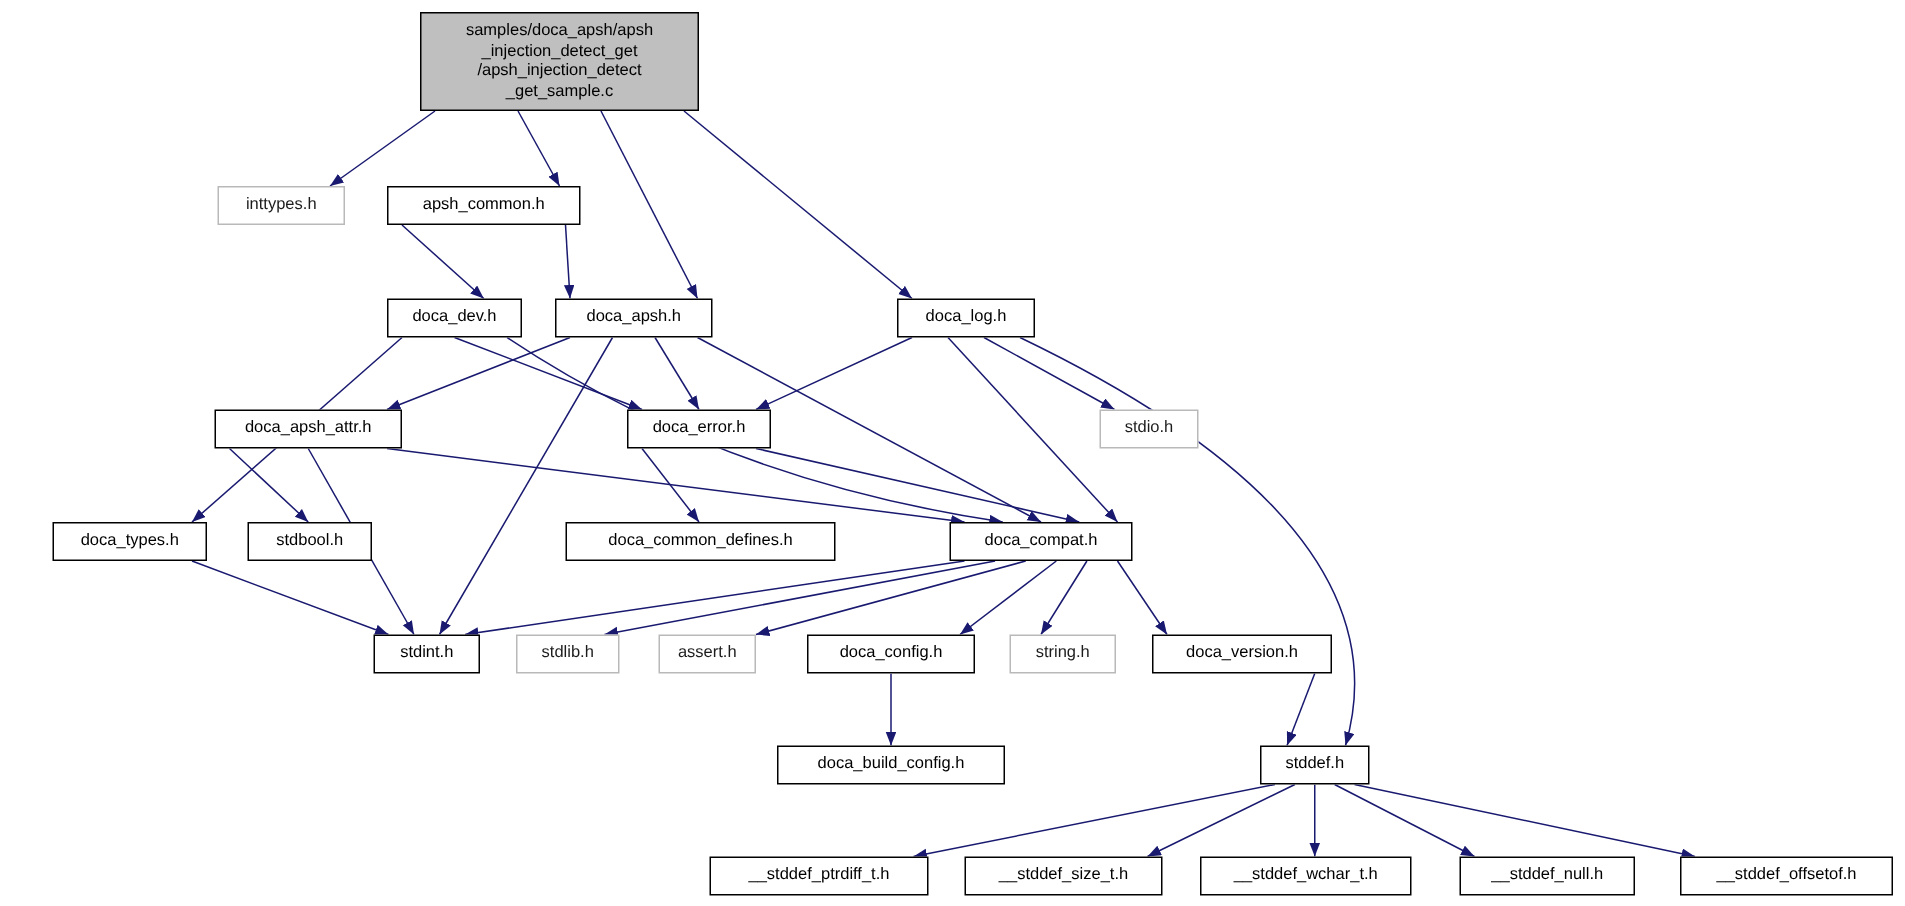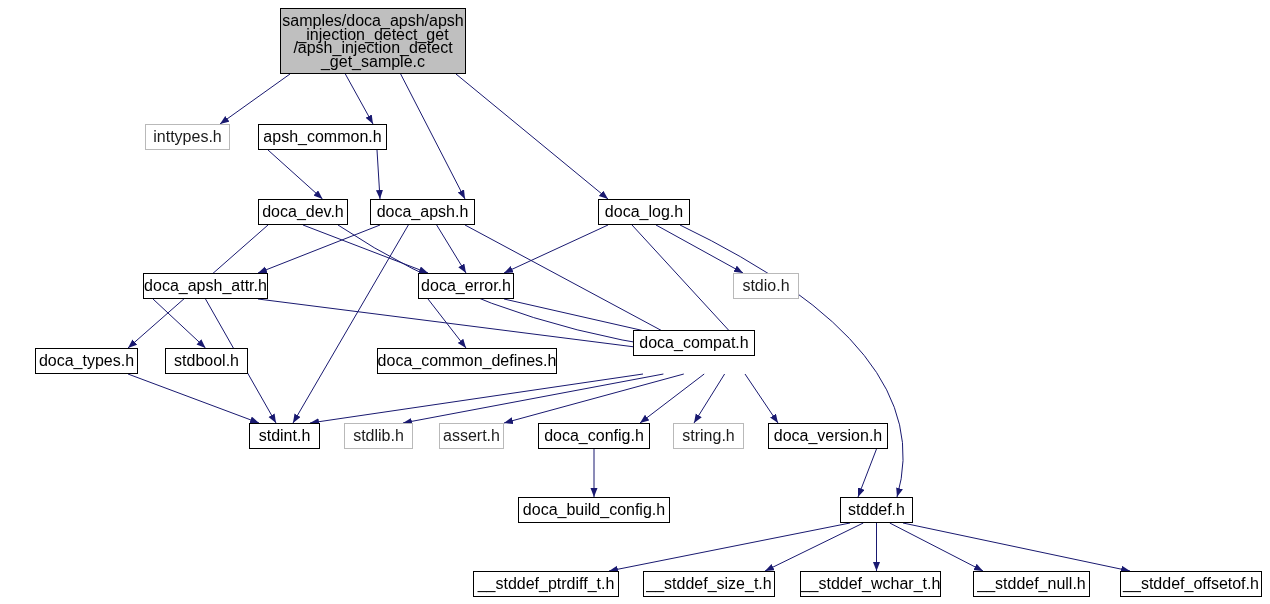--- a/index.html
+++ b/index.html
@@ -10,21 +10,21 @@
     font-family:"Liberation Sans", sans-serif;
     overflow:hidden;
   }
   #edges{position:absolute;left:0;top:0;width:1270px;height:604px;}
   #edges path.edge{fill:none;stroke:var(--edge,#191970);stroke-width:1;}
   .node{
     position:absolute;box-sizing:border-box;
     background:var(--nodefill,#fff);
     border:1px solid var(--border,#000);
     color:#000;
-    font-size:16px;line-height:13.5px;
+    font-size:11px;line-height:13.5px;
     display:flex;align-items:center;justify-content:center;
     text-align:center;white-space:pre-line;
     cursor:default;
   }
   .node.internal{cursor:pointer;}
   .node.external{border-color:var(--extborder,#b9b9b9);color:#1c1c1c;}
   .node.root{background:var(--rootfill,#bfbfbf);}
 </style>
 </head>
 <body>
@@ -82,21 +82,21 @@
       <div class="node internal" style="left: 258px; top: 124px; width: 129px; height: 26px;">apsh_common.h</div>
       <div class="node internal" style="left: 258px; top: 199px; width: 90px; height: 26px;">doca_dev.h</div>
       <div class="node internal" style="left: 370px; top: 199px; width: 105px; height: 26px;">doca_apsh.h</div>
       <div class="node internal" style="left: 598px; top: 199px; width: 92px; height: 26px;">doca_log.h</div>
       <div class="node internal" style="left: 143px; top: 273px; width: 125px; height: 26px;">doca_apsh_attr.h</div>
       <div class="node internal" style="left: 418px; top: 273px; width: 96px; height: 26px;">doca_error.h</div>
       <div class="node external" style="left: 733px; top: 273px; width: 66px; height: 26px;">stdio.h</div>
       <div class="node internal" style="left: 35px; top: 348px; width: 103px; height: 26px;">doca_types.h</div>
       <div class="node internal" style="left: 165px; top: 348px; width: 83px; height: 26px;">stdbool.h</div>
       <div class="node internal" style="left: 377px; top: 348px; width: 180px; height: 26px;">doca_common_defines.h</div>
-      <div class="node internal" style="left: 633px; top: 330px; width: 122px; height: 26px;">doca_compat.h</div>
+      <div class="node internal" style="left: 633px; top: 348px; width: 122px; height: 26px;">doca_compat.h</div>
       <div class="node internal" style="left: 249px; top: 423px; width: 71px; height: 26px;">stdint.h</div>
       <div class="node external" style="left: 344px; top: 423px; width: 69px; height: 26px; text-align: center;">stdlib.h</div>
       <div class="node external" style="left: 439px; top: 423px; width: 65px; height: 26px;">assert.h</div>
       <div class="node internal" style="left: 538px; top: 423px; width: 112px; height: 26px;">doca_config.h</div>
       <div class="node external" style="left: 673px; top: 423px; width: 71px; height: 26px;">string.h</div>
       <div class="node internal" style="left: 768px; top: 423px; width: 120px; height: 26px;">doca_version.h</div>
       <div class="node internal" style="left: 518px; top: 497px; width: 152px; height: 26px;">doca_build_config.h</div>
       <div class="node internal" style="left: 840px; top: 497px; width: 73px; height: 26px;">stddef.h</div>
       <div class="node internal" style="left: 473px; top: 571px; width: 146px; height: 26px;">__stddef_ptrdiff_t.h</div>
       <div class="node internal" style="left: 643px; top: 571px; width: 132px; height: 26px;">__stddef_size_t.h</div>

